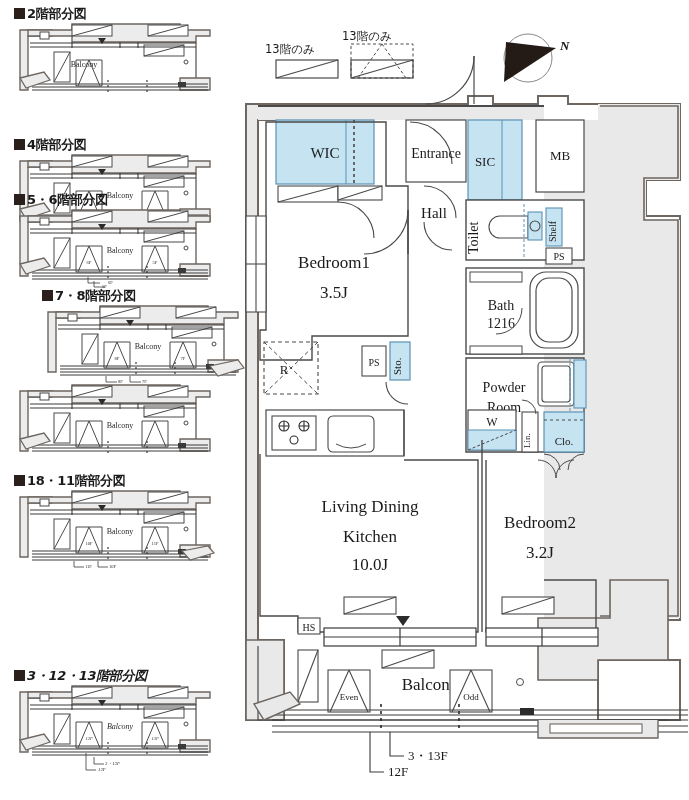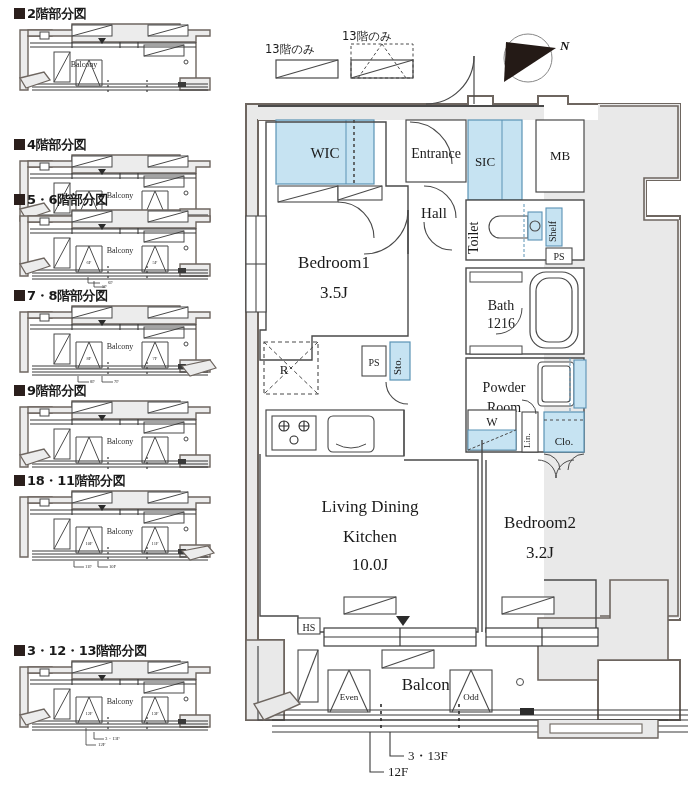--- a/index.html
+++ b/index.html
@@ -192,21 +192,21 @@
         <text x="110" y="45" font-size="8" fill="#2b2b2b" text-anchor="middle">Balcony</text>
         <g stroke="#3a3a3a" stroke-width="0.8" fill="none">
           <path d="M84 79 L84 73 M84 79 L95 79"></path>
           <path d="M78 75 L78 69 M78 75 L90 75"></path>
         </g>
         <text x="98" y="76" font-size="4.5" fill="#2b2b2b">6F</text>
         <text x="92" y="80" font-size="4.5" fill="#2b2b2b">5F</text>
       </svg>
     </div>
 
-    <div class="thumb-block" style="top:288px;">
+    <div class="thumb-block" style="top:288px;margin-left:28px;">
       <div class="thumb-title">
         <span class="sq"></span><span>7・8階部分図</span>
       </div>
       <svg class="thumb-svg" width="214" height="80" viewBox="0 0 214 80">
         <g stroke="#6e6660" stroke-width="1.4" fill="#ececec">
           <path d="M10 8 L10 68 L18 68 L18 14 L42 14 L42 8 Z"></path>
           <path d="M18 14 L62 14 L62 20 L186 20 L186 14 L200 14 L200 8 L170 8 L170 2 L62 2 L62 8 L18 8 Z"></path>
           <path d="M186 20 L186 56 L200 56 L200 68 L170 68 L170 56 L186 56"></path>
         </g>
         <g stroke="#4a4a4a" stroke-width="1" fill="#ffffff">
@@ -253,23 +253,20 @@
         <g stroke="#3a3a3a" stroke-width="0.8" fill="none">
           <path d="M68 78 L68 72 M68 78 L79 78"></path>
           <path d="M92 78 L92 72 M92 78 L103 78"></path>
         </g>
         <text x="80" y="79" font-size="4.5" fill="#2b2b2b">8F</text>
         <text x="104" y="79" font-size="4.5" fill="#2b2b2b">7F</text>
       </svg>
     </div>
 
     <div class="thumb-block" style="top:383px;">
-      <div class="thumb-title">
-        <span class="sq"></span><span>9階部分図</span>
-      </div>
       <svg class="thumb-svg" width="214" height="75" viewBox="0 0 214 75">
         <g stroke="#6e6660" stroke-width="1.4" fill="#ececec">
           <path d="M10 8 L10 68 L18 68 L18 14 L42 14 L42 8 Z"></path>
           <path d="M18 14 L62 14 L62 20 L186 20 L186 14 L200 14 L200 8 L170 8 L170 2 L62 2 L62 8 L18 8 Z"></path>
           <path d="M186 20 L186 56 L200 56 L200 68 L170 68 L170 56 L186 56"></path>
         </g>
         <g stroke="#4a4a4a" stroke-width="1" fill="#ffffff">
           <rect x="62" y="3" width="40" height="11"></rect>
             <line x1="62" y1="14" x2="102" y2="3"></line>
           <rect x="138" y="3" width="40" height="11"></rect>
@@ -363,21 +360,21 @@
         <text x="110" y="45" font-size="8" fill="#2b2b2b" text-anchor="middle">Balcony</text>
         <g stroke="#3a3a3a" stroke-width="0.8" fill="none">
           <path d="M64 78 L64 72 M64 78 L74 78"></path>
           <path d="M88 78 L88 72 M88 78 L98 78"></path>
         </g>
         <text x="75" y="79" font-size="4.5" fill="#2b2b2b">11F</text>
         <text x="99" y="79" font-size="4.5" fill="#2b2b2b">10F</text>
       </svg>
     </div>
 
-    <div class="thumb-block" style="top:643px;">
+    <div class="thumb-block" style="top:668px;font-style:italic;">
       <div class="thumb-title">
         <span class="sq"></span><span>3・12・13階部分図</span>
       </div>
       <svg class="thumb-svg" width="214" height="88" viewBox="0 0 214 88">
         <g stroke="#6e6660" stroke-width="1.4" fill="#ececec">
           <path d="M10 8 L10 68 L18 68 L18 14 L42 14 L42 8 Z"></path>
           <path d="M18 14 L62 14 L62 20 L186 20 L186 14 L200 14 L200 8 L170 8 L170 2 L62 2 L62 8 L18 8 Z"></path>
           <path d="M186 20 L186 56 L200 56 L200 68 L170 68 L170 56 L186 56"></path>
         </g>
         <g stroke="#4a4a4a" stroke-width="1" fill="#ffffff">

